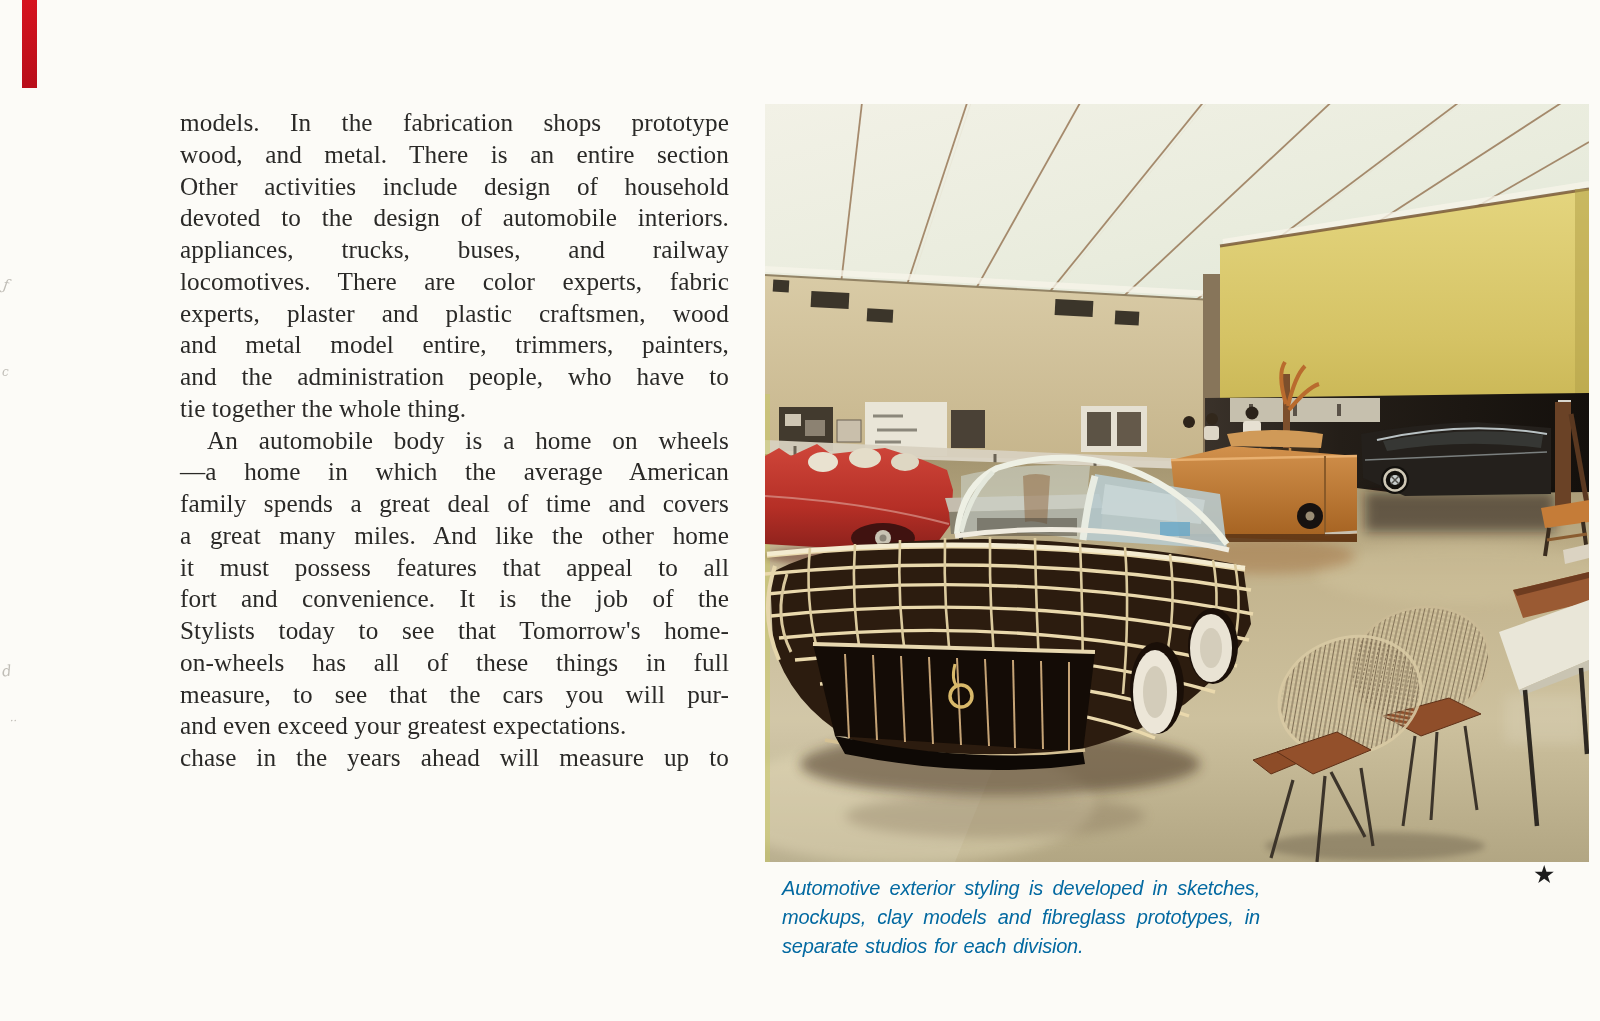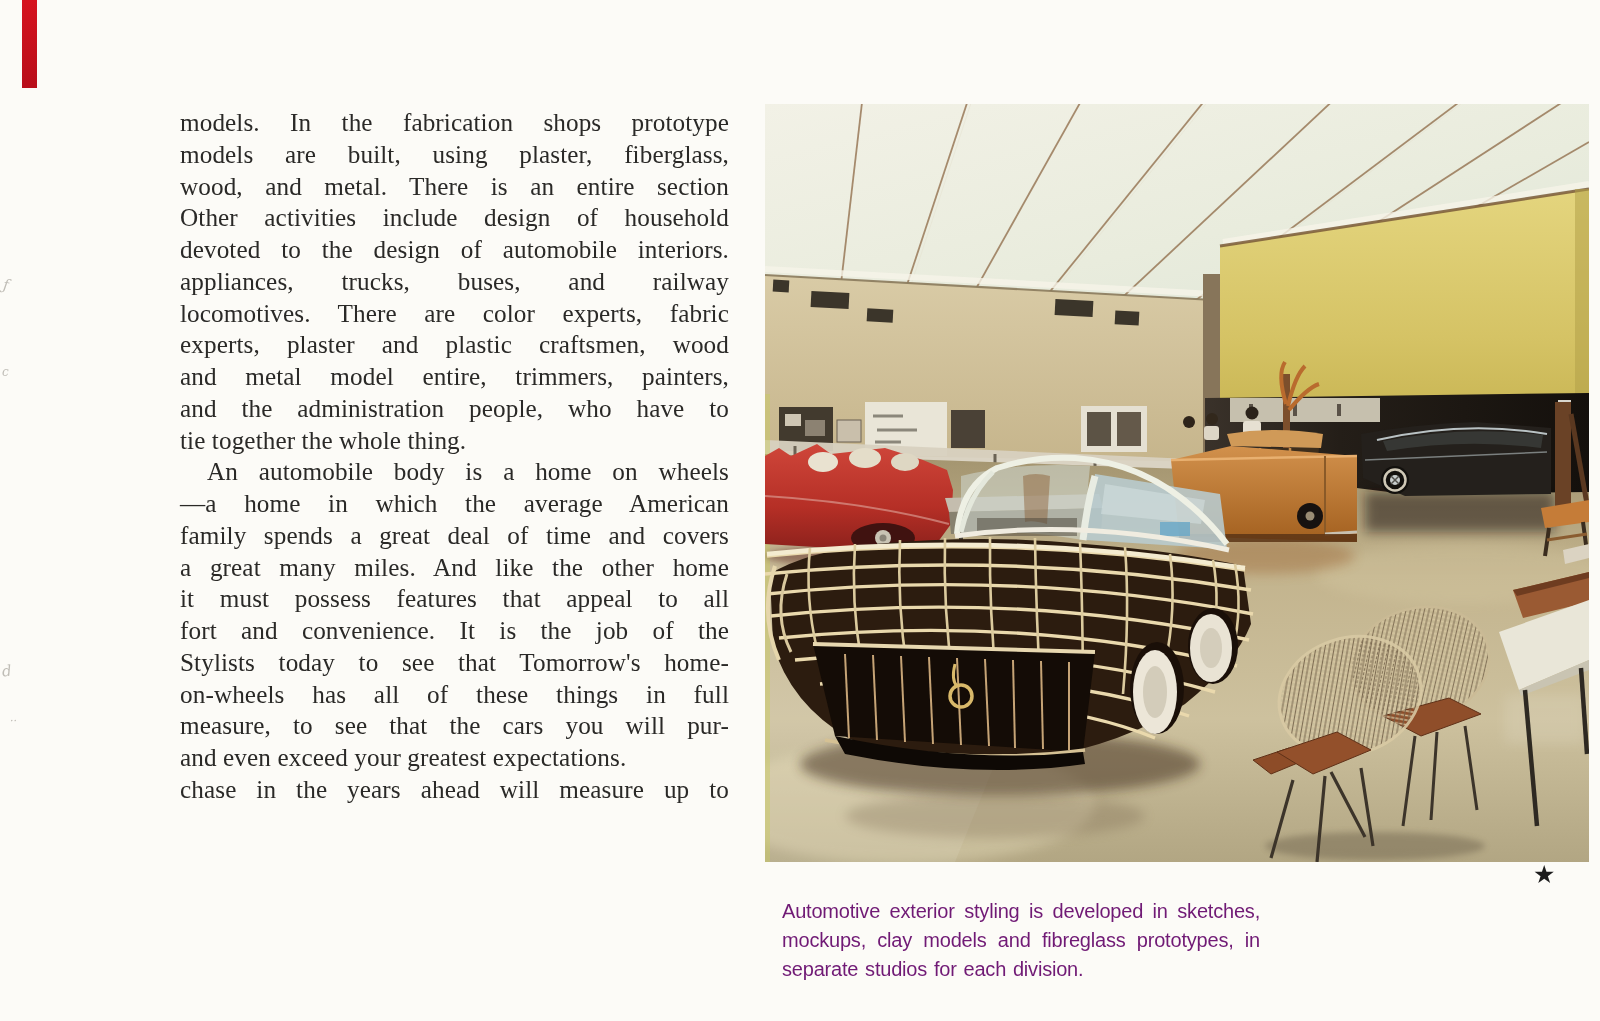--- a/index.html
+++ b/index.html
@@ -20,42 +20,41 @@
   .text-col{position:absolute;left:148px;top:107px;width:549px;color:#2a2927;font-size:25.2px;line-height:31.75px;letter-spacing:.1px;margin-left:32px;}
   .tline{text-align:justify;text-align-last:justify;white-space:normal;}
   .tline.lastline{text-align-last:left;}
   #para2 .tline:first-child{text-indent:27px;font-family:Liberation Serif, serif;}
 
   
   .photo{position:absolute;left:765px;top:104px;width:824px;height:758px;margin:0;}
   .photo svg{display:block;width:824px;height:758px;}
 
   
-  .caption{position:absolute;left:782px;top:897px;width:478px;font-family:"Liberation Sans",sans-serif;font-size:20px;line-height:29px;color:#701a75;letter-spacing:-.2px;word-spacing:1.5px;}
+  .caption{position:absolute;left:782px;top:874px;width:478px;font-family:"Liberation Sans",sans-serif;font-size:20px;line-height:29px;color:#0369a1;letter-spacing:-.2px;word-spacing:1.5px;font-style:italic;}
   .cline{text-align:justify;text-align-last:justify;}
   .cline.lastline{text-align-last:left;}
 
   .star{position:absolute;left:1533px;top:862px;font-size:25px;line-height:1;color:#1c1c1c;font-family:"DejaVu Sans",sans-serif;}
 </style>
 </head>
 <body>
 
 <div class="page">
 
   <div class="red-mark"></div>
 
   <span class="mmark m1">ƒ</span>
   <span class="mmark m2">c</span>
   <span class="mmark m3">d</span>
   <span class="mmark m4">··</span>
 
   <div class="text-col">
     <div id="para1">
         <div class="tline">models. In the fabrication shops prototype</div>
-        <div class="tline">models are built, using plaster, fiberglass,</div>
         <div class="tline">wood, and metal. There is an entire section</div>
         <div class="tline">Other activities include design of household</div>
         <div class="tline">devoted to the design of automobile interiors.</div>
         <div class="tline">appliances, trucks, buses, and railway</div>
         <div class="tline">locomotives. There are color experts, fabric</div>
         <div class="tline">experts, plaster and plastic craftsmen, wood</div>
         <div class="tline">and metal model entire, trimmers, painters,</div>
         <div class="tline">and the administration people, who have to</div>
         <div class="tline lastline">tie together the whole thing.</div>
       </div>

